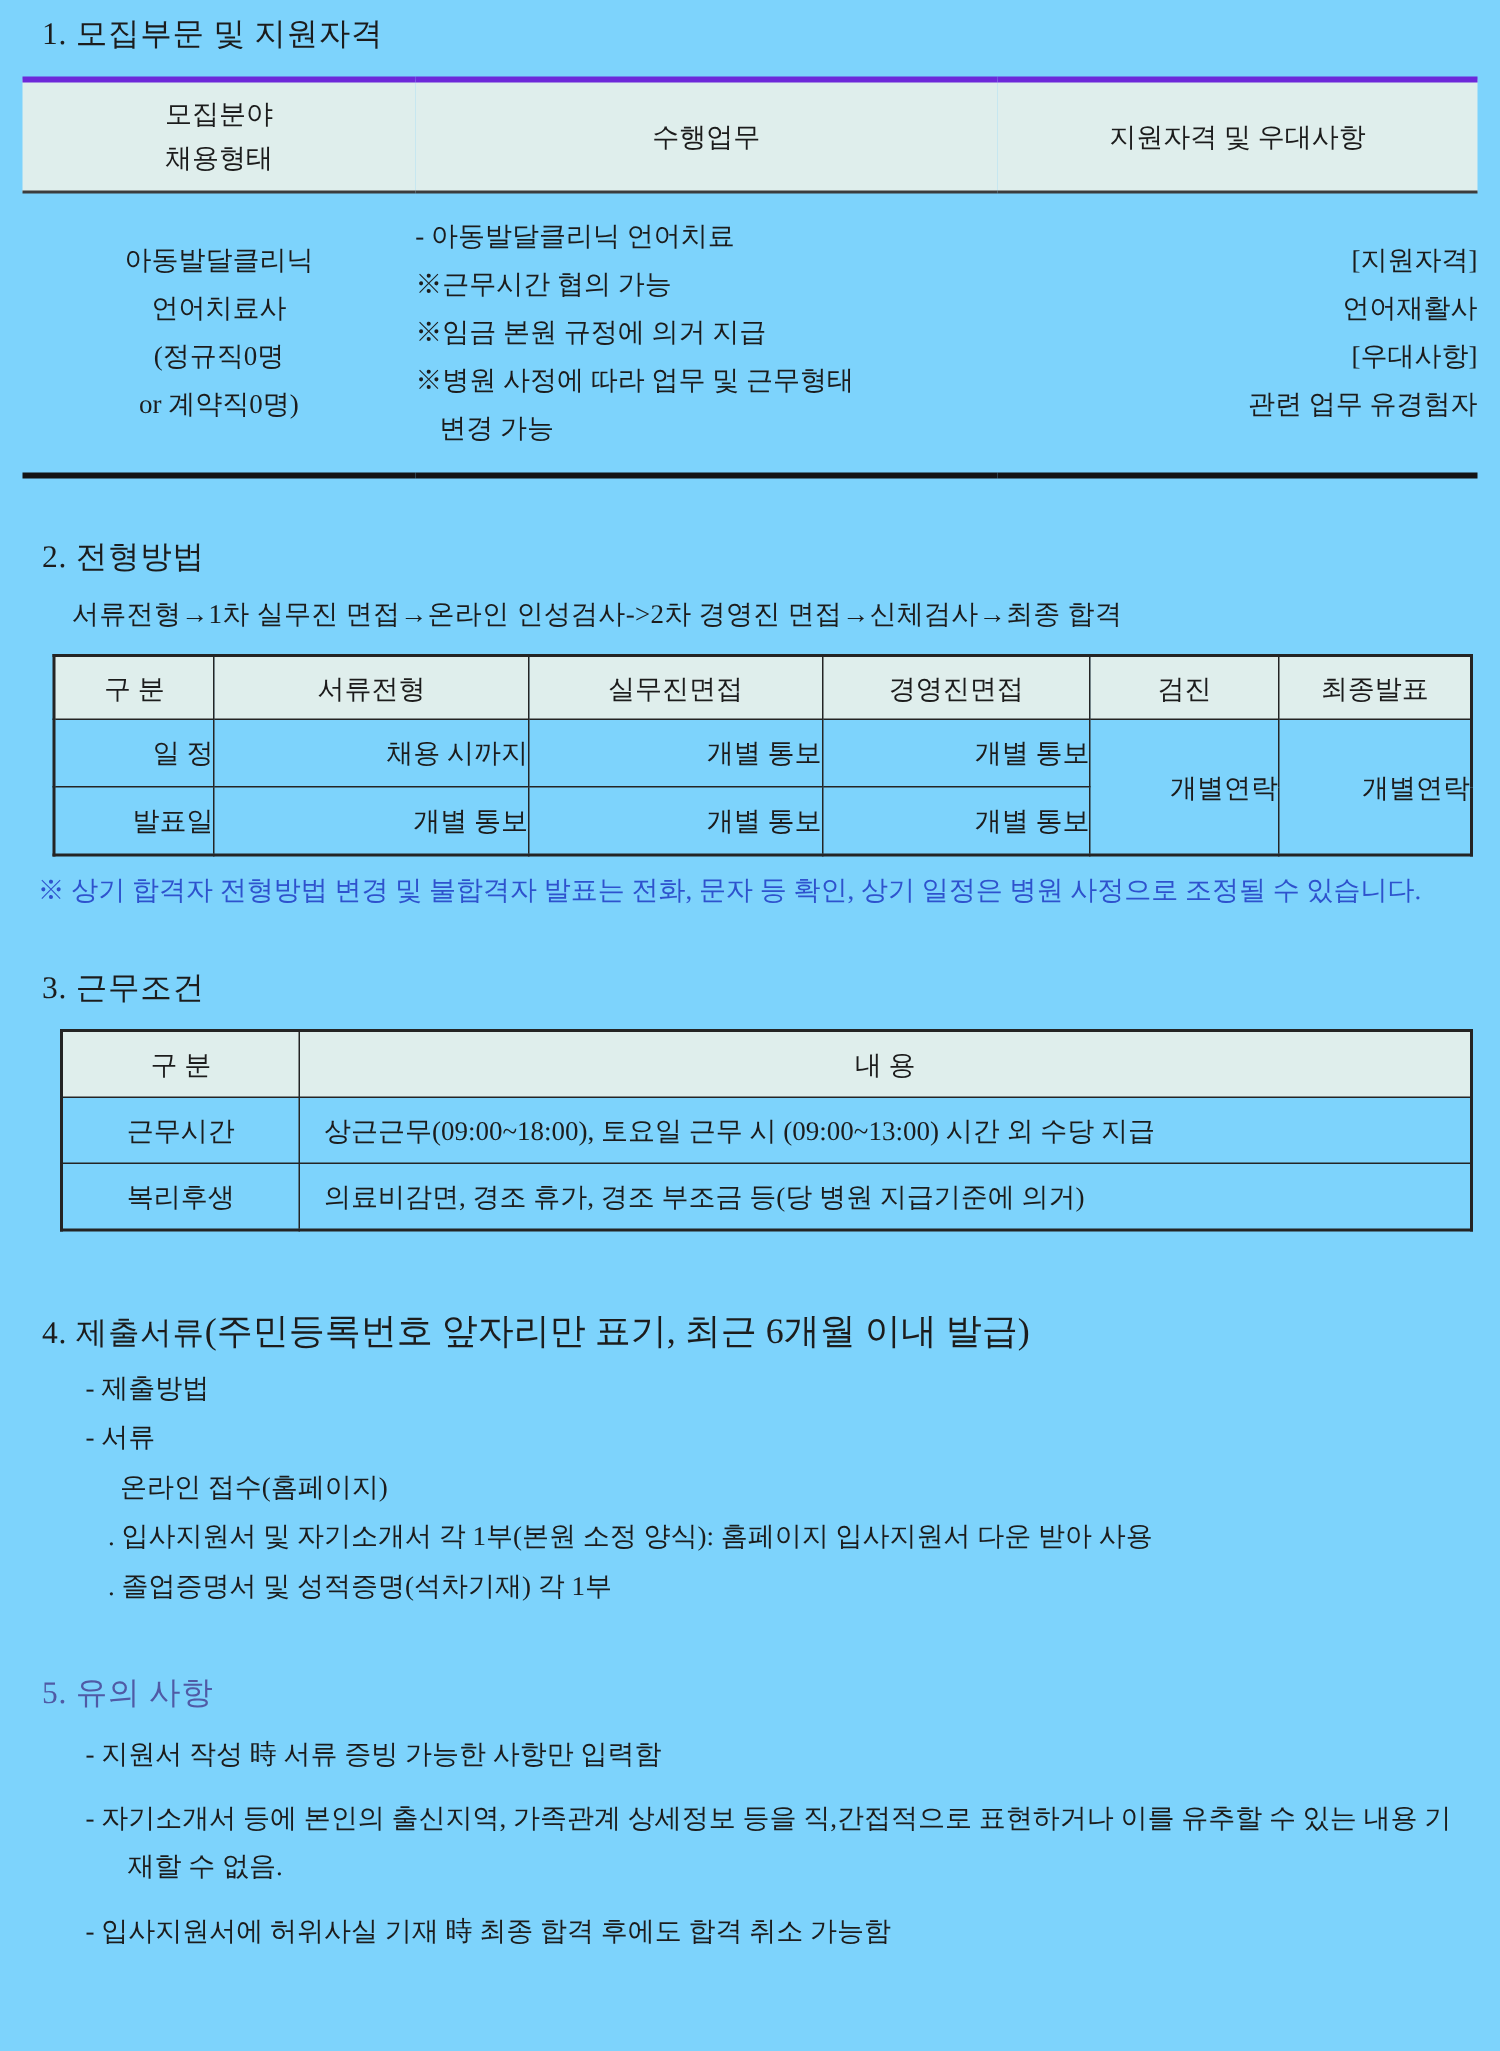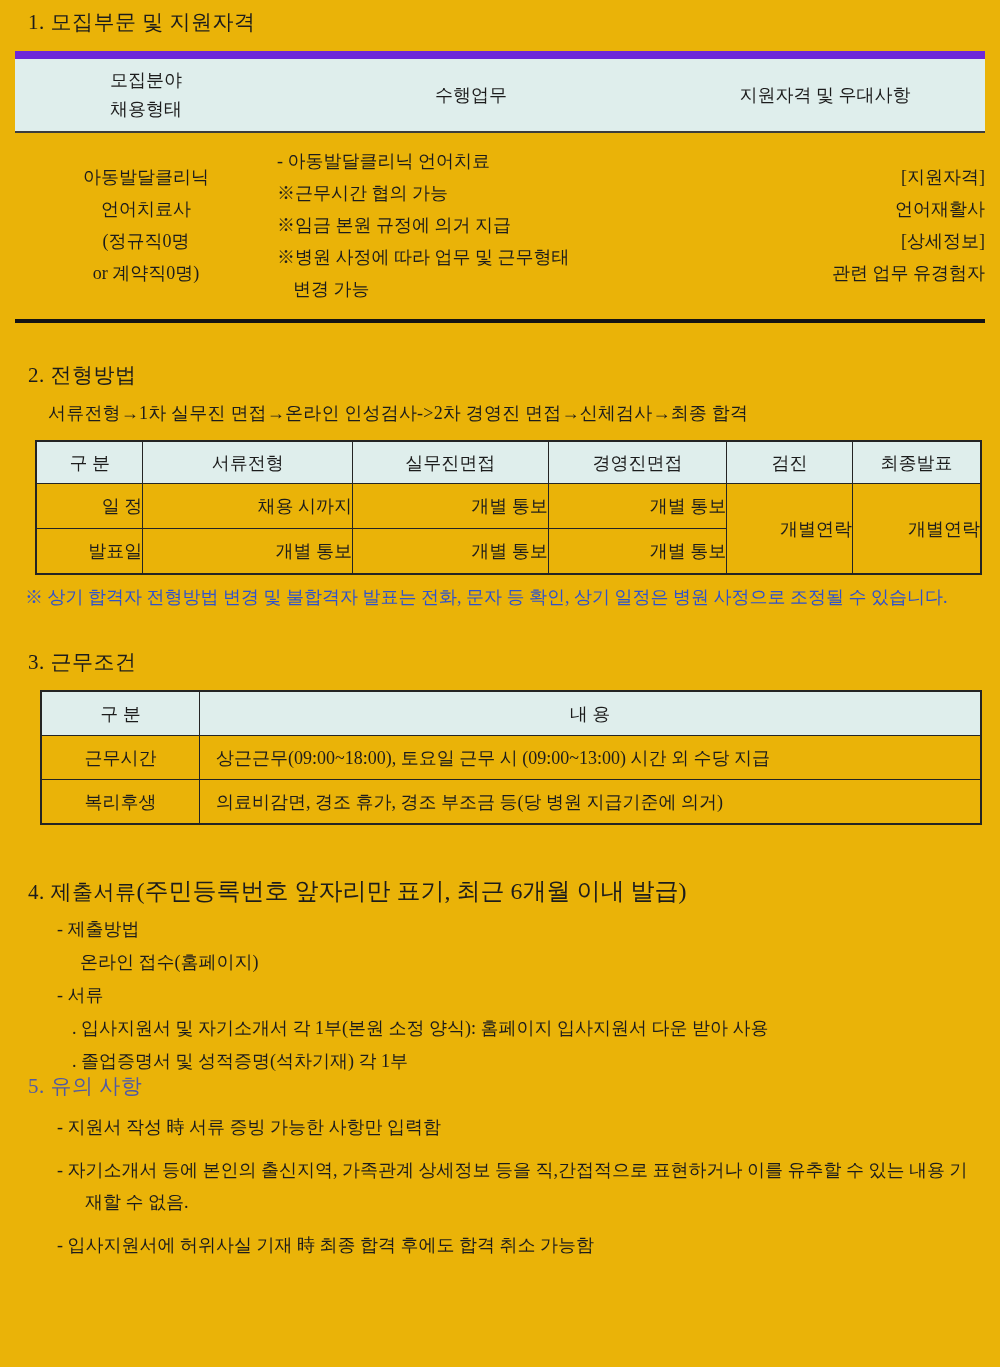--- a/index.html
+++ b/index.html
@@ -6,37 +6,37 @@
     margin: 0;
     padding: 0;
     background: #ffffff;
     font-family: "Liberation Serif", "DejaVu Serif", serif;
     color: #1c1c1c;
   }
   .page {
     position: relative;
     width: 1000px;
     height: 1367px;
-    background: #eab308;
+    background: #7dd3fc;
     overflow: hidden;
   }
   .sec-title {
     font-size: 21px;
     font-weight: 400;
     margin: 0 0 0 28px;
     letter-spacing: 0.5px;
   }
   #sec1-title { padding-top: 8px; }
 
   
   .t1 {
     width: 970px;
     margin: 15px 0 0 15px;
     border-collapse: collapse;
-    border-top: 8px solid #6d28d9;
+    border-top: 4px solid #6d28d9;
     border-bottom: 4px solid #141414;
     font-size: 18px;
   }
   .t1 thead th {
     background: #dfeeec;
     font-weight: 400;
     border-bottom: 2px solid #3c3c3c;
     padding: 7px 0;
     line-height: 29px;
     font-size: 18px;
@@ -105,21 +105,21 @@
   .t3 .rcontent { text-align: left; padding-left: 16px; }
 
   
   #sec4-title { margin-top: 50px; }
   .sec-title .paren { font-size: 24px; letter-spacing: 0px; }
   .s4-line { font-size: 18px; margin: 11px 0 0 57px; line-height: 22px; }
   .s4-value { margin-left: 80px; }
   .s4-doc { margin-left: 72px; }
 
   
-  #sec5-title { color: #505aa5; }
+  #sec5-title { margin-top: 46px; color: #505aa5; }
   .s5-item {
     font-size: 18px;
     margin: 11px 0 0 57px;
     width: 900px;
     line-height: 32px;
     padding-left: 28px;
     text-indent: -28px;
   }
 </style>
 </head>
@@ -156,21 +156,21 @@
         <td class="c2">
           <div>- 아동발달클리닉 언어치료</div>
           <div>※근무시간 협의 가능</div>
           <div>※임금 본원 규정에 의거 지급</div>
           <div>※병원 사정에 따라 업무 및 근무형태</div>
           <div class="indent1">변경 가능</div>
         </td>
         <td class="c3">
           <div>[지원자격]</div>
           <div class="indent2">언어재활사</div>
-          <div>[상세정보]</div>
+          <div>[우대사항]</div>
           <div class="indent2">관련 업무 유경험자</div>
         </td>
       </tr>
     </tbody>
   </table>
 
   <h2 class="sec-title" id="sec2-title">2. 전형방법</h2>
   <div class="flow-line">서류전형→1차 실무진 면접→온라인 인성검사-&gt;2차 경영진 면접→신체검사→최종 합격</div>
 
   <table class="t2">
@@ -229,22 +229,22 @@
       <tr>
         <td class="rlabel">복리후생</td>
         <td class="rcontent">의료비감면, 경조 휴가, 경조 부조금 등(당 병원 지급기준에 의거)</td>
       </tr>
     </tbody>
   </table>
 
   <h2 class="sec-title" id="sec4-title"><span>4. 제출서류</span><span class="paren">(주민등록번호 앞자리만 표기, 최근 6개월 이내 발급)</span></h2>
 
   <div class="s4-line">- 제출방법</div>
+  <div class="s4-line">- 서류</div>
   <div class="s4-line s4-value">온라인 접수(홈페이지)</div>
-  <div class="s4-line">- 서류</div>
   <div class="s4-line s4-doc">. 입사지원서 및 자기소개서 각 1부(본원 소정 양식): 홈페이지 입사지원서 다운 받아 사용</div>
   <div class="s4-line s4-doc">. 졸업증명서 및 성적증명(석차기재) 각 1부</div>
 
   <h2 class="sec-title" id="sec5-title">5. 유의 사항</h2>
 
   <div class="s5-item">- 지원서 작성 時 서류 증빙 가능한 사항만 입력함</div>
   <div class="s5-item">- 자기소개서 등에 본인의 출신지역, 가족관계 상세정보 등을 직,간접적으로 표현하거나 이를 유추할 수 있는 내용 기재할 수 없음.</div>
   <div class="s5-item">- 입사지원서에 허위사실 기재 時 최종 합격 후에도 합격 취소 가능함</div>
 
 </div>

